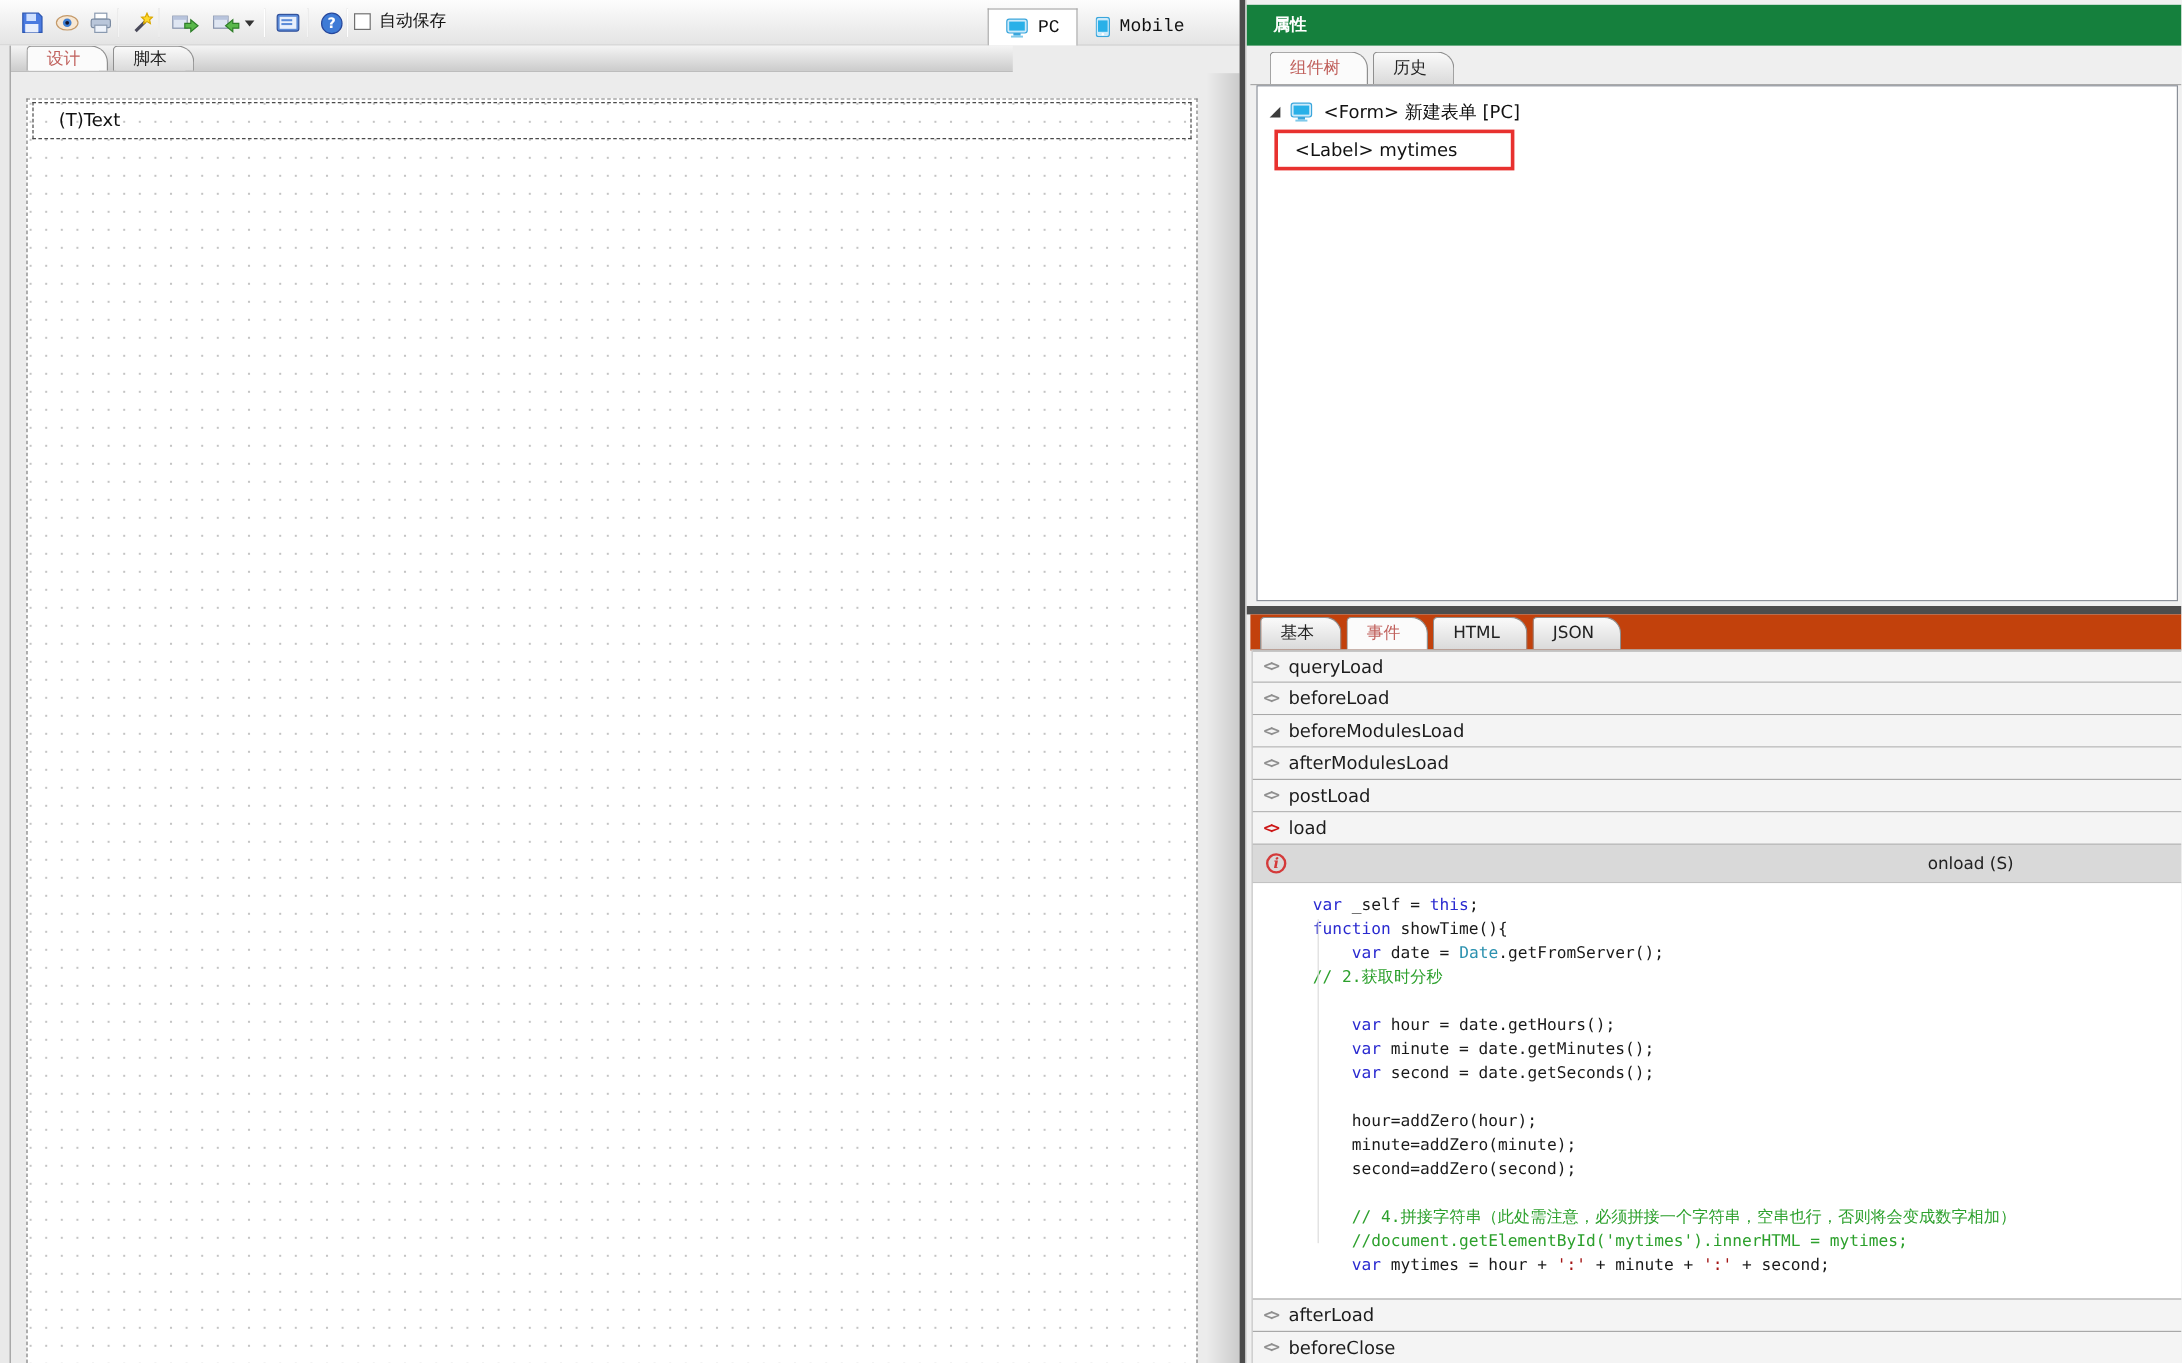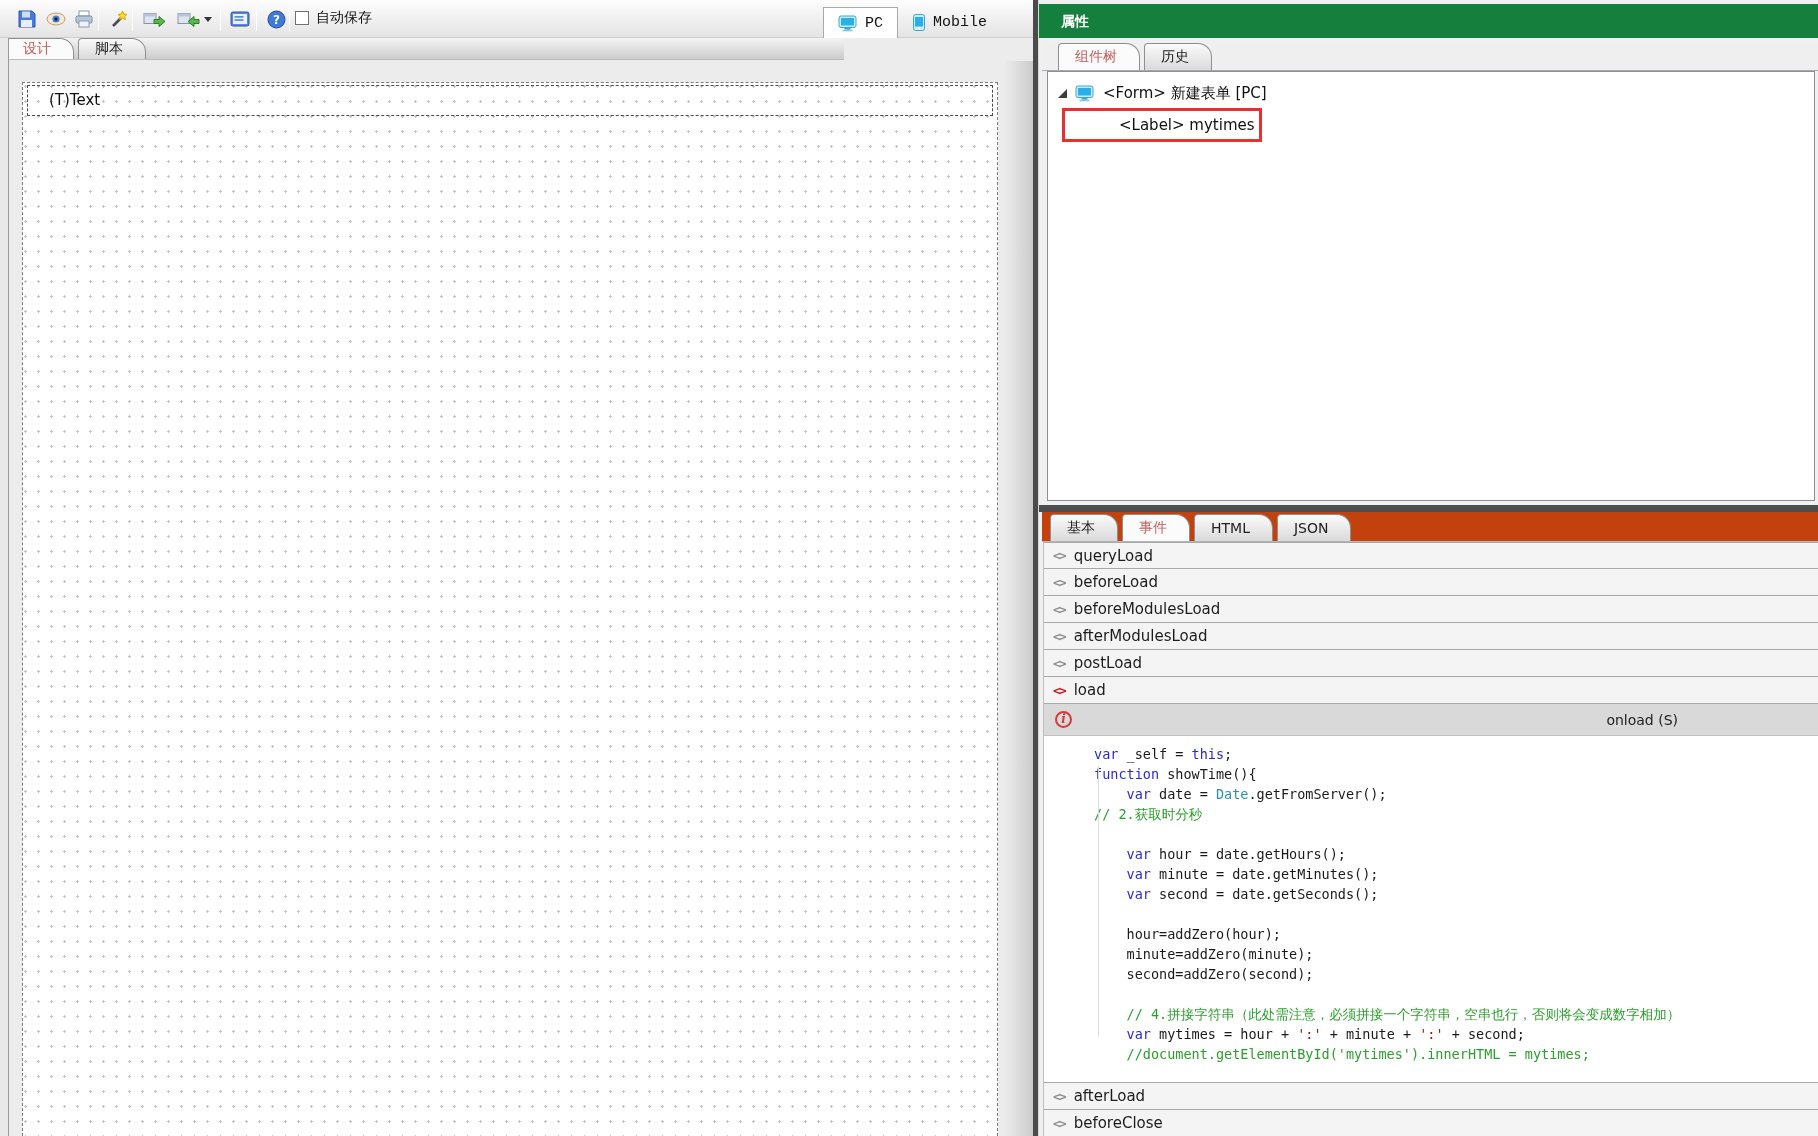--- a/index.html
+++ b/index.html
@@ -20,21 +20,21 @@
   .cb { width:14px; height:14px; background:#fff; border:1px solid #707070; display:inline-block; }
   .devices { position:absolute; left:823px; top:7px; display:flex; height:31px; }
   .dev { display:flex; align-items:center; gap:8px; padding:0 14px; font-size:15px; color:#111;
     background:transparent; border:1px solid transparent; cursor:pointer;
     font-family:Liberation Mono, monospace; }
   .dev.active { background:#fff; border:1px solid #a9a9a9; border-bottom:none; }
 
   
   .left-tabstrip { position:absolute; left:0; top:38px; width:844px; height:22px;
     background:linear-gradient(#f4f4f4,#cccccc); border-bottom:1px solid #bdbdbd;
-    display:flex; align-items:flex-end; padding-left:6px; }
+    display:flex; align-items:flex-end; padding-left:22px; }
   .tab { height:21px; display:flex; align-items:center; padding:0 22px 0 16px; font-size:14px; color:#222;
     background:linear-gradient(#fafafa,#dadada); border:1px solid #8f8f8f; border-bottom:none;
     border-radius:4px 14px 0 0; margin-right:4px; cursor:pointer; }
   .tab.active { background:#fbfbfb; color:#c0605c; }
 
   .left-edge-strip { position:absolute; left:0; top:38px; width:9px; height:1098px;
     background:#e9e9e9; border-right:1px solid #9a9a9a; }
 
   .design-area { position:absolute; left:10px; top:61px; width:1023px; height:1075px; background:#ececec; }
   .design-area::after { content:""; position:absolute; right:0; top:0; width:28px; height:100%;
@@ -59,21 +59,21 @@
   .rp-tabs .tab, .ev-tabs .tab { height:27px; }
 
   .tree-panel { position:absolute; left:8px; top:71px; width:768px; height:430px; background:#fff;
     border:1px solid #8a8f98; }
   .tree-row { display:flex; align-items:center; height:26px; margin-top:8px; padding-left:10px;
     font-size:15px; color:#111; cursor:pointer; }
   .expander { width:0; height:0; border-bottom:9px solid #3c3c3c; border-left:9px solid transparent;
     margin-right:8px; }
   .tree-row .micon { margin-right:9px; }
   .hl-box { margin:2px 0 0 14px; border:3px solid #e8312f; width:200px; height:34px;
-    display:flex; align-items:center; padding-left:54px; font-size:15px; color:#111; cursor:pointer; }
+    display:flex; align-items:center; padding-left:14px; font-size:15px; color:#111; cursor:pointer; }
 
   .hsplit { position:absolute; left:0; top:505px; right:0; height:7px; background:#4d4d4d; cursor:row-resize; }
   .ev-tabs { position:absolute; left:3px; top:512px; right:0; height:30px; display:flex; align-items:flex-end;
     padding-left:8px; background:#c2410c; border-bottom:1px solid #b5b5b5; }
 
   .event-list { position:absolute; left:4px; top:542px; right:0; bottom:0; display:flex; flex-direction:column;
     background:#f0f0f0; border-left:1px solid #bdbdbd; }
   .ev-row { height:27px; flex:none; display:flex; align-items:center; gap:9px; padding-left:9px;
     background:#f4f4f4; border-bottom:1px solid #a8a8a8; cursor:pointer; }
   .ev-row:first-child { border-top:1px solid #a8a8a8; }
@@ -289,22 +289,22 @@
           <div class="code-line"></div>
           <div class="code-line"><span class="tk-p">    </span><span class="tk-k">var</span><span class="tk-p"> hour = date.getHours();</span></div>
           <div class="code-line"><span class="tk-p">    </span><span class="tk-k">var</span><span class="tk-p"> minute = date.getMinutes();</span></div>
           <div class="code-line"><span class="tk-p">    </span><span class="tk-k">var</span><span class="tk-p"> second = date.getSeconds();</span></div>
           <div class="code-line"></div>
           <div class="code-line"><span class="tk-p">    hour=addZero(hour);</span></div>
           <div class="code-line"><span class="tk-p">    minute=addZero(minute);</span></div>
           <div class="code-line"><span class="tk-p">    second=addZero(second);</span></div>
           <div class="code-line"></div>
           <div class="code-line"><span class="tk-p">    </span><span class="tk-c">// 4.拼接字符串（此处需注意，必须拼接一个字符串，空串也行，否则将会变成数字相加）</span></div>
+          <div class="code-line"><span class="tk-p">    </span><span class="tk-c">//document.getElementById('mytimes').innerHTML = mytimes;</span></div>
           <div class="code-line"><span class="tk-p">    </span><span class="tk-k">var</span><span class="tk-p"> mytimes = hour + </span><span class="tk-s">':'</span><span class="tk-p"> + minute + </span><span class="tk-s">':'</span><span class="tk-p"> + second;</span></div>
-          <div class="code-line"><span class="tk-p">    </span><span class="tk-c">//document.getElementById('mytimes').innerHTML = mytimes;</span></div>
         </div>
         <div class="ev-row">
           <span class="ev-ico">&lt;&gt;</span>
           <span class="ev-name">afterLoad</span>
         </div>
         <div class="ev-row">
           <span class="ev-ico">&lt;&gt;</span>
           <span class="ev-name">beforeClose</span>
         </div>
       </div>

